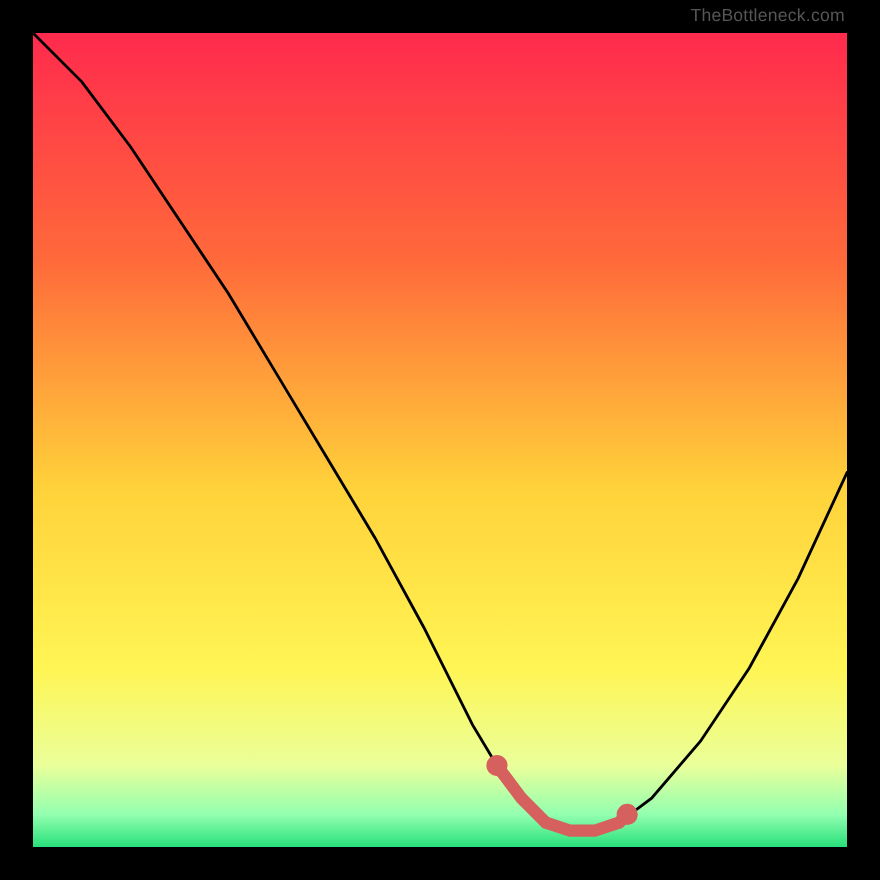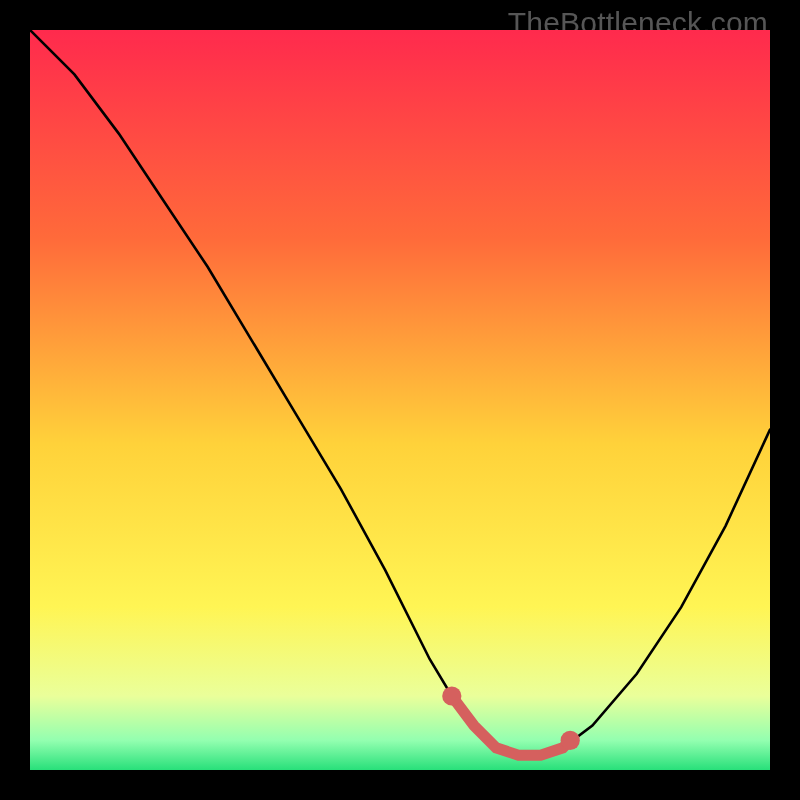--- a/index.html
+++ b/index.html
@@ -35,21 +35,21 @@
     left: 0;
     top: 0;
     width: 100%;
     height: 100%;
   }
   .watermark {
     position: absolute;
     top: 6px;
     right: 32px;
     font-family: Arial, Helvetica, sans-serif;
-    font-size: 30px;
+    font-size: 16px;
     font-weight: 500;
     color: #565656;
     letter-spacing: 0.2px;
     text-align: center;
   }
 </style>
 </head>
 <body>
 
 <div class="frame">

